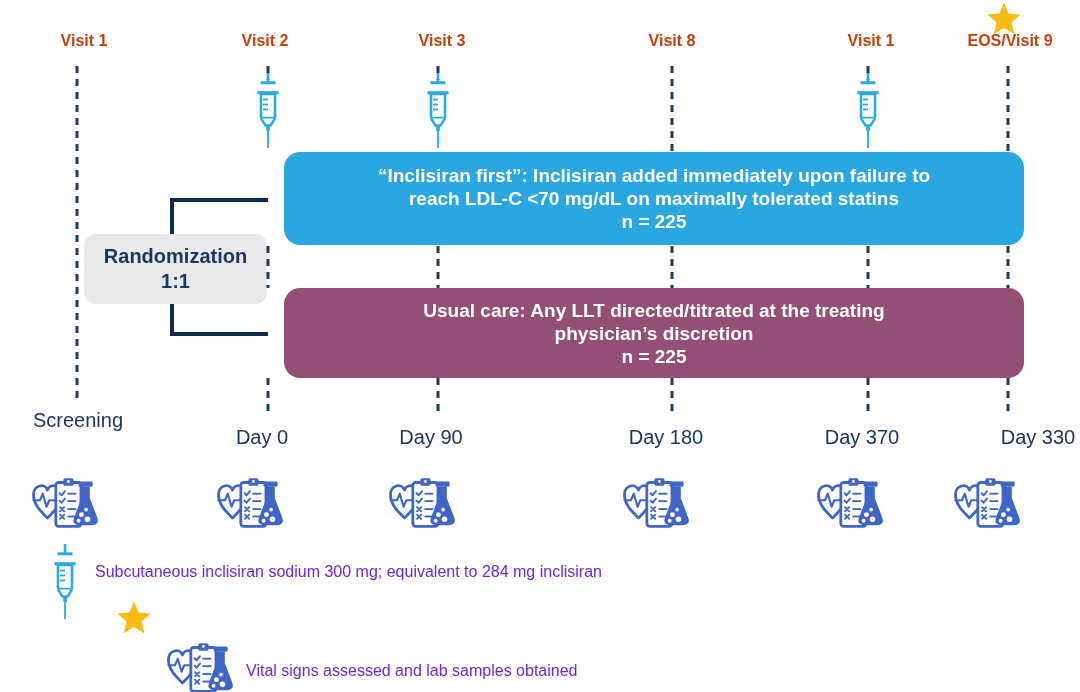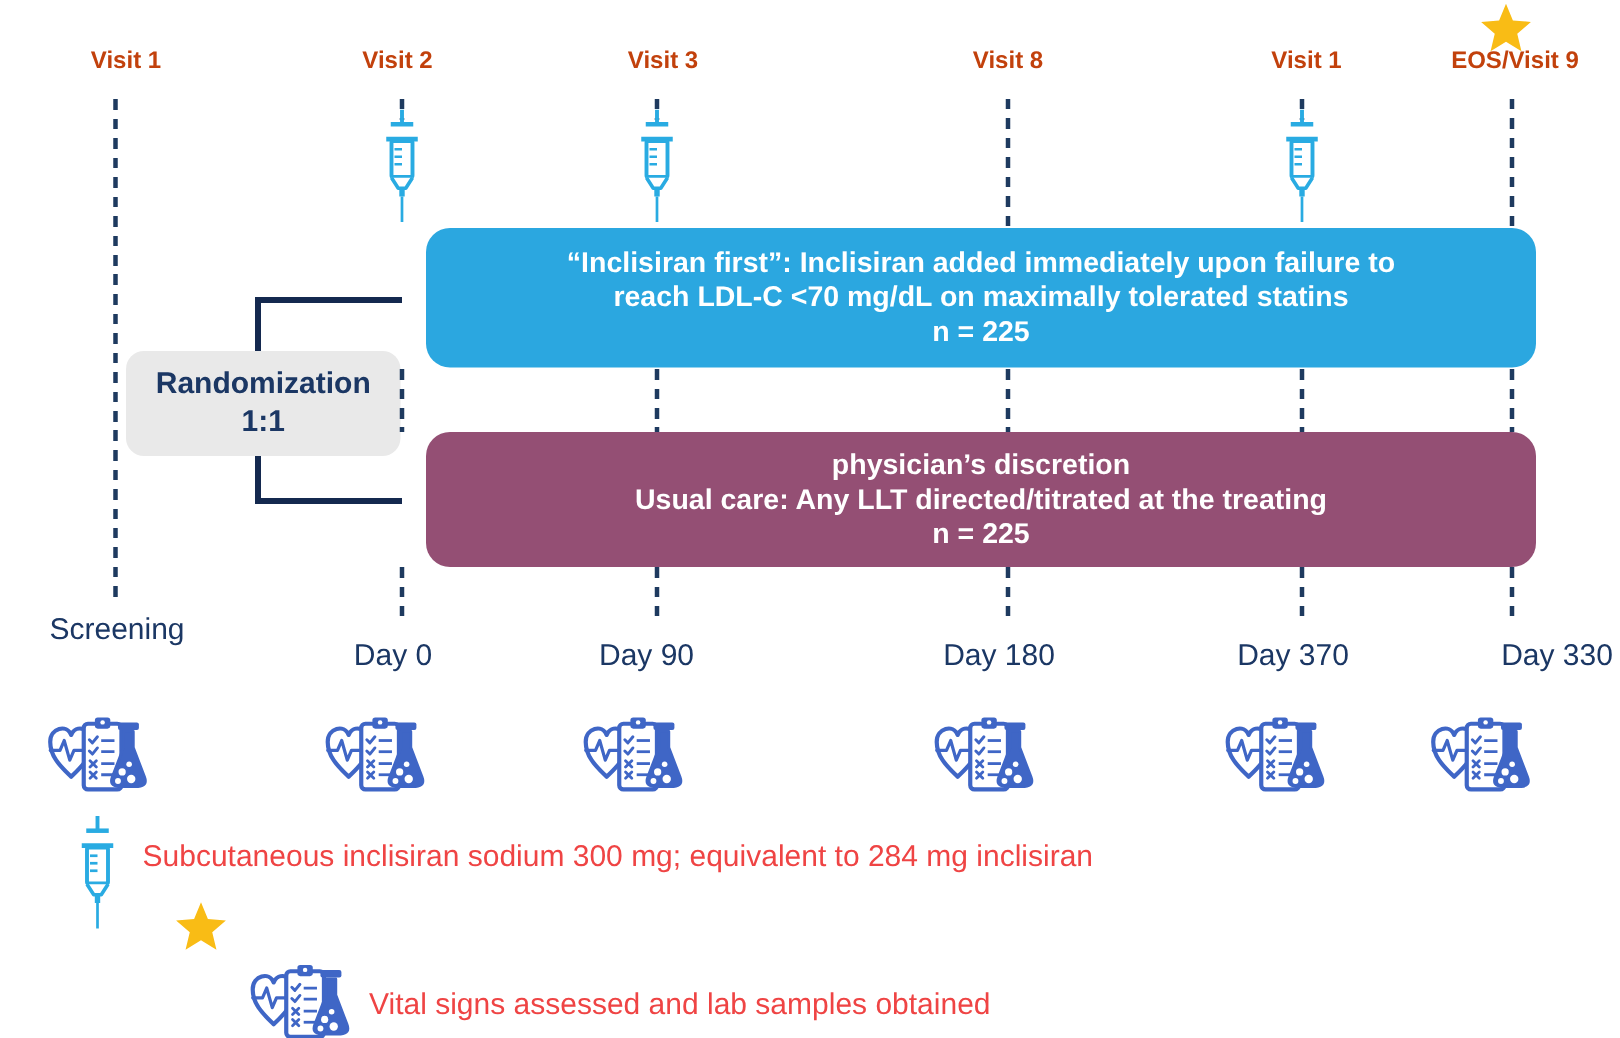--- a/index.html
+++ b/index.html
@@ -30,21 +30,21 @@
   .arm-line{white-space:nowrap;}
   .arm-inclisiran{top:152px;height:93px;background:#2BA7E0;}
   .arm-usual{top:288px;height:90px;background:#944F74;}
   .day-label{
     position:absolute;transform:translateX(-50%);color:#1B3764;font-size:20px;
     text-align:center;white-space:nowrap;line-height:26px;z-index:6;
   }
   .vitals-wrap{position:absolute;z-index:5;}
   .star-wrap{position:absolute;z-index:6;}
   .legend-text{
-    position:absolute;color:#ef4444;font-size:20px;white-space:nowrap;line-height:21px;z-index:6;
+    position:absolute;color:#6d28d9;font-size:16px;white-space:nowrap;line-height:21px;z-index:6;
   }
 </style>
 </head>
 <body>
 
 <div id="canvas">
 
   <span class="star-wrap" style="left:986px;top:2px">
   <svg width="36" height="34" viewBox="0 0 36 34" xmlns="http://www.w3.org/2000/svg">
     <polygon points="18,0.5 22.6,11.6 34.6,12.6 25.5,20.5 28.3,32.2 18,25.9 7.7,32.2 10.5,20.5 1.4,12.6 13.4,11.6" fill="#F9BC15"></polygon>
@@ -132,22 +132,22 @@
     <div>1:1</div>
   </div>
 
   <div class="arm-box arm-inclisiran">
     <div class="arm-line">“Inclisiran first”: Inclisiran added immediately upon failure to</div>
     <div class="arm-line">reach LDL-C &lt;70 mg/dL on maximally tolerated statins</div>
     <div class="arm-line">n = 225</div>
   </div>
 
   <div class="arm-box arm-usual">
+    <div class="arm-line">Usual care: Any LLT directed/titrated at the treating</div>
     <div class="arm-line">physician’s discretion</div>
-    <div class="arm-line">Usual care: Any LLT directed/titrated at the treating</div>
     <div class="arm-line">n = 225</div>
   </div>
 
   <div class="day-label" style="left:78px;top:407px">
     <div>Screening</div>
   </div>
   <div class="day-label" style="left:262px;top:424px">Day 0</div>
   <div class="day-label" style="left:431px;top:424px">Day 90</div>
   <div class="day-label" style="left:666px;top:424px">Day 180</div>
   <div class="day-label" style="left:862px;top:424px">Day 370</div>

